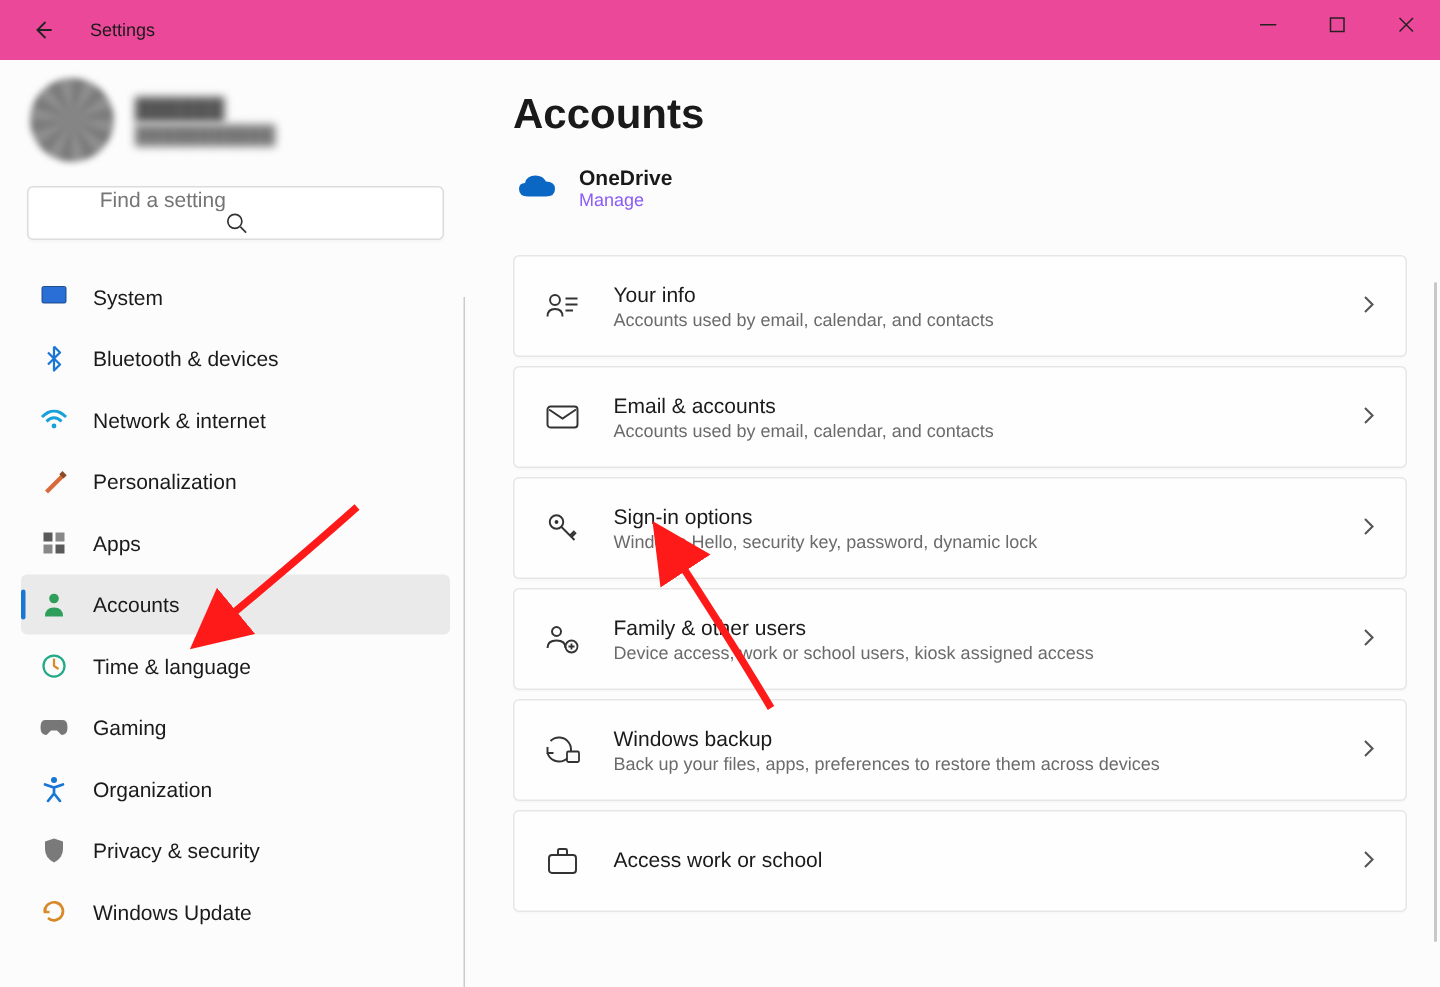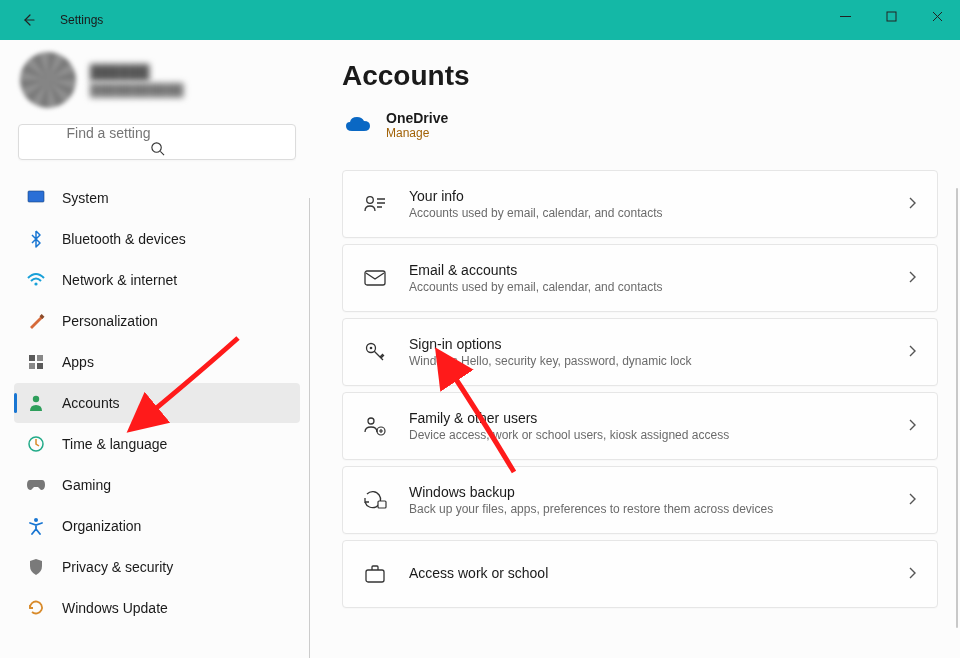--- a/index.html
+++ b/index.html
@@ -11,21 +11,21 @@
     width: 960px;
     height: 658px;
     overflow: hidden;
     position: relative;
   }
   .titlebar {
     height: 40px;
     display: flex;
     align-items: center;
     padding-left: 14px;
-    background: #14b8a6;
+    background: #ec4899;
   }
   .titlebar .back-btn {
     width: 28px; height: 28px;
     display: flex; align-items: center; justify-content: center;
     border-radius: 4px;
     cursor: pointer;
   }
   .titlebar .app-title {
     margin-left: 18px;
     font-size: 12px;
@@ -152,21 +152,21 @@
   .onedrive-row {
     display: flex;
     align-items: center;
     padding: 0 4px 30px 2px;
   }
   .onedrive-row .od-icon {
     width: 28px; height: 20px;
     margin-right: 14px;
   }
   .onedrive-row .od-title { font-size: 14px; font-weight: 600; }
-  .onedrive-row .od-sub { font-size: 12px; color: #a16207; }
+  .onedrive-row .od-sub { font-size: 12px; color: #8b5cf6; }
 
   .cards { display: flex; flex-direction: column; gap: 4px; }
   .card {
     background: #fefefe;
     border: 1px solid #e6e6e6;
     border-radius: 4px;
     height: 68px;
     display: flex;
     align-items: center;
     padding: 0 20px;

